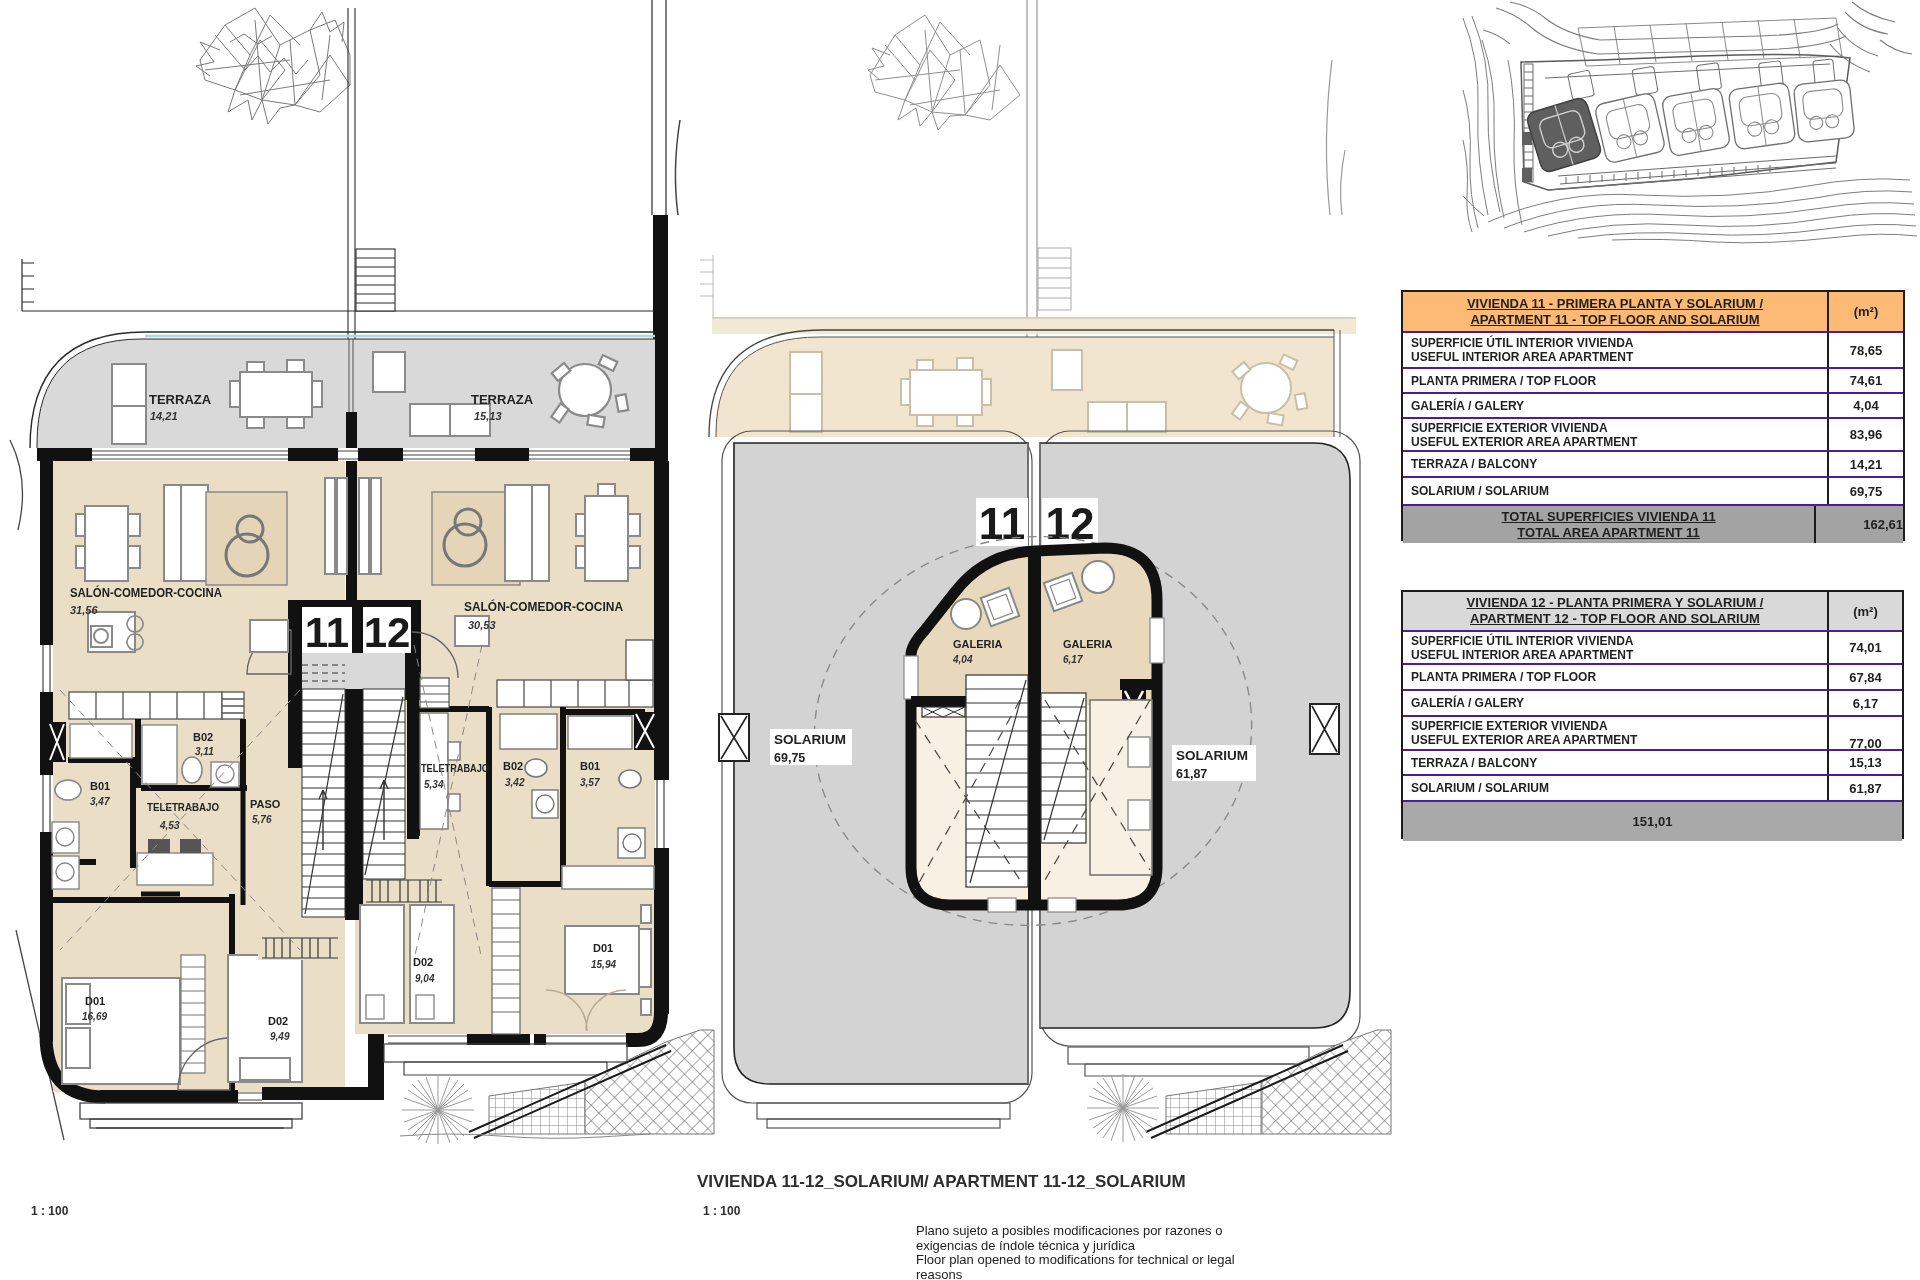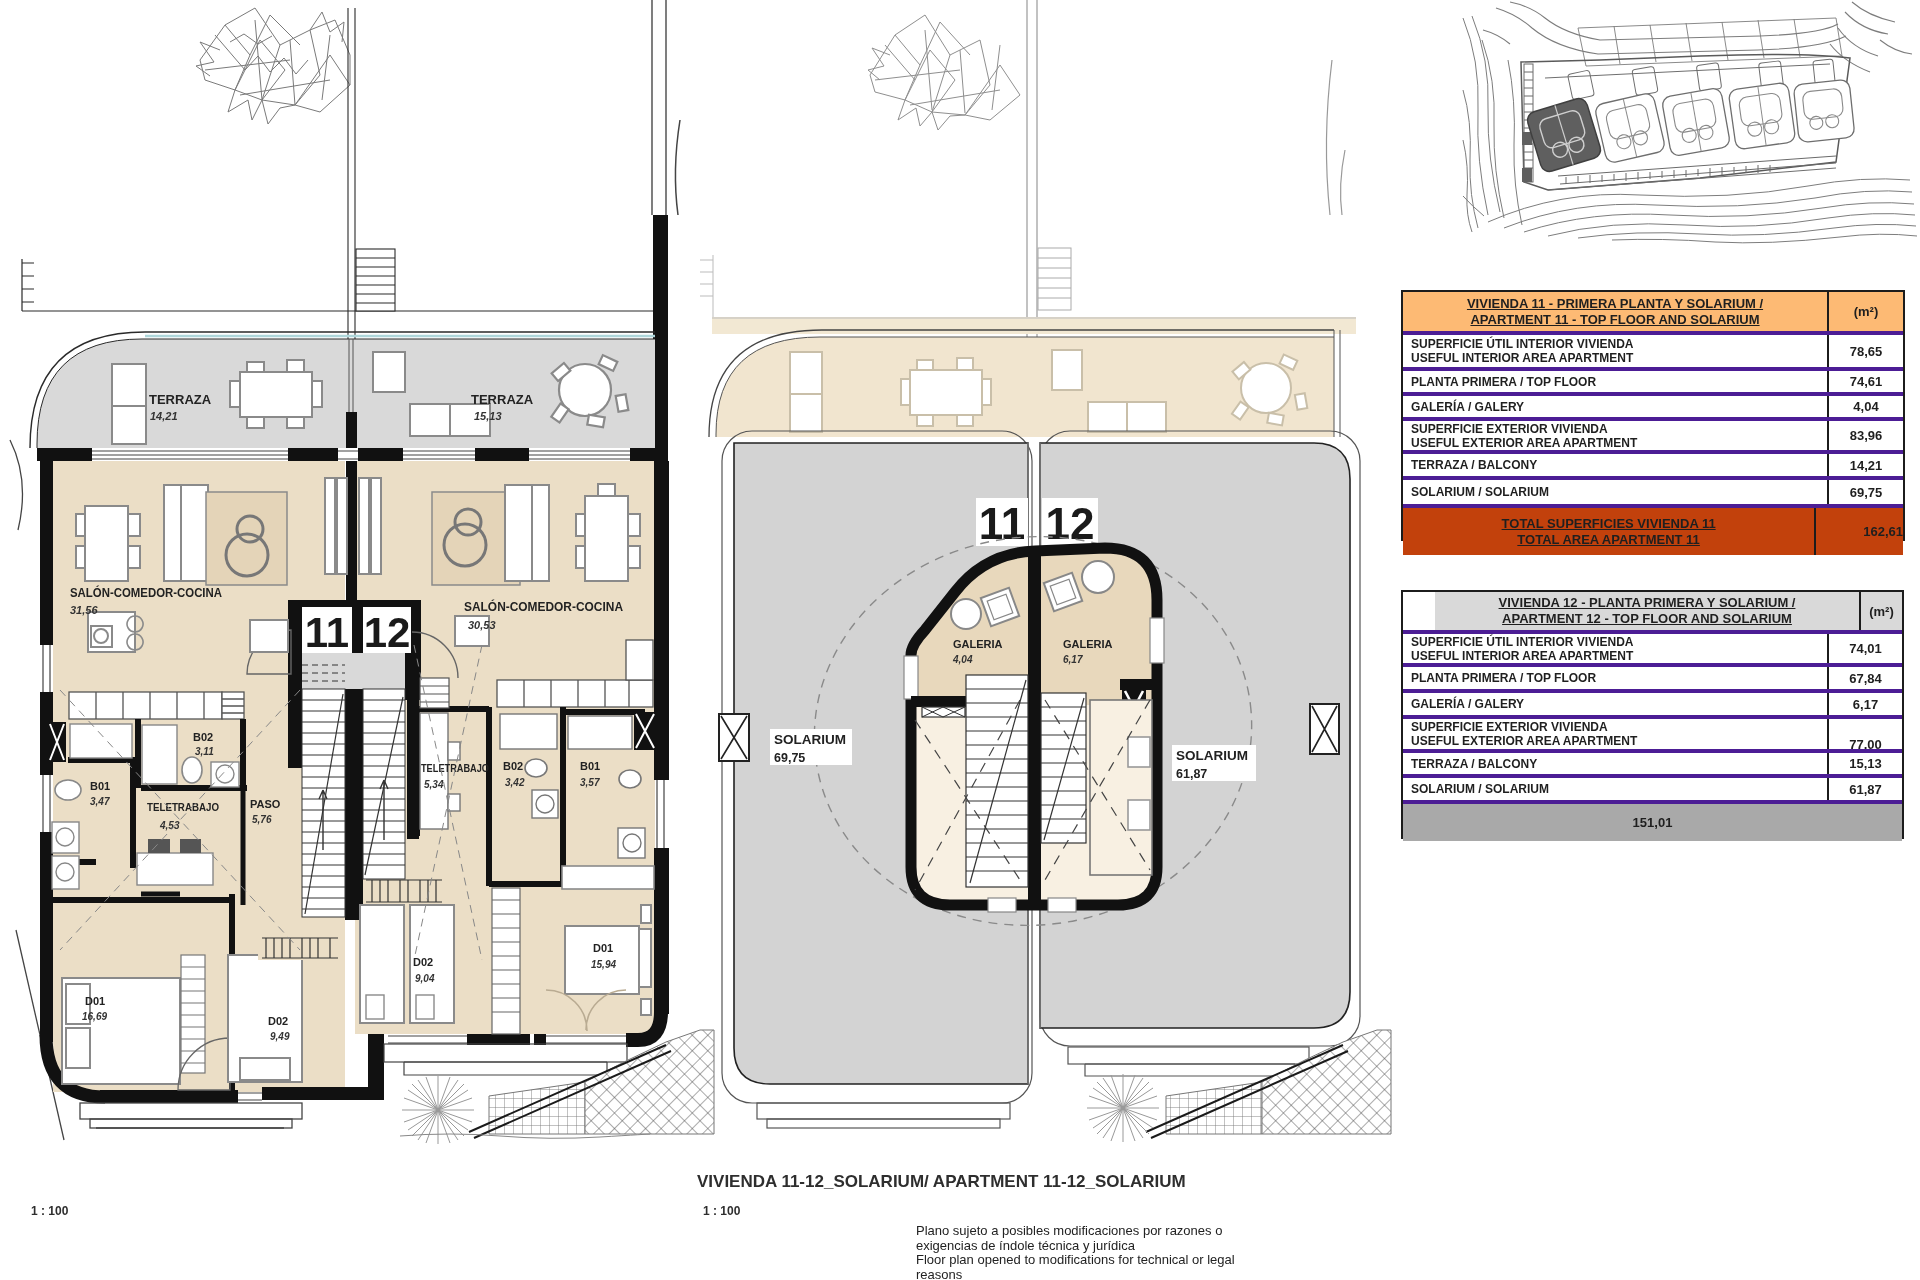--- a/index.html
+++ b/index.html
@@ -1,21 +1,21 @@
 <!DOCTYPE html>
 <html><head>
 <meta charset="utf-8">
 <style>
   html,body{margin:0;padding:0;background:#fff;}
   #page{position:relative;width:1920px;height:1280px;background:#fff;overflow:hidden;
         font-family:"Liberation Sans", sans-serif;}
   svg{position:absolute;left:0;top:0;}
   .cap{position:absolute;color:#2e2e2e;font-weight:bold;letter-spacing:0px;}
   .tbl{position:absolute;border:2px solid #1c1c1c;display:flex;flex-direction:column;box-sizing:border-box;}
-  .trow{display:flex;border-top:4px solid #4c1d95;flex:0 0 auto;box-sizing:border-box;}
+  .trow{display:flex;border-top:2px solid #4c1d95;flex:0 0 auto;box-sizing:border-box;}
   .trow:first-child{border-top:none;}
   .tc1{border-right:2px solid #1c1c1c;display:flex;flex-direction:column;justify-content:center;box-sizing:border-box;}
   .tc2{display:flex;align-items:center;justify-content:center;box-sizing:border-box;flex:1;}
   .tt{font-weight:bold;color:#1f1f1f;}
 </style>
 </head>
 <body>
 <div id="page">
 <svg width="1920" height="1280" viewBox="0 0 1920 1280">
 
@@ -870,30 +870,30 @@
           <div class="tt" style="font-size:12px;">TERRAZA / BALCONY</div>
         </div>
     <div class="tc2 tt" style="font-size:13px;">14,21</div>
   </div>
   <div class="trow" style="height:28px;">
     <div class="tc1" style="width:426px;padding-left:8px;">
           <div class="tt" style="font-size:12px;">SOLARIUM / SOLARIUM</div>
         </div>
     <div class="tc2 tt" style="font-size:13px;">69,75</div>
   </div>
-  <div class="trow" style="height:51px;background:#c2410c;gap:47px;">
+  <div class="trow" style="height:39px;background:#a3a3a3;gap:47px;">
     <div class="tc1" style="width:426px;align-items:center;text-align:center;">
       <div class="tt" style="font-size:13px;text-decoration:underline;line-height:16px;">TOTAL SUPERFICIES VIVIENDA 11<br>TOTAL AREA APARTMENT 11</div>
     </div>
     <div class="tc2 tt" style="font-size:13px;">162,61</div>
   </div>
 </div>
 
 <div class="tbl" id="t12" style="left:1401px;top:590px;width:503px;height:249px;">
-  <div class="trow" style="height:38px;background:#d9d9d9;margin-left:32px;">
+  <div class="trow" style="height:38px;background:#d9d9d9;">
     <div class="tc1" style="width:426px;align-items:center;text-align:center;">
       <div class="tt" style="font-size:13px;text-decoration:underline;line-height:16px;">VIVIENDA 12 - PLANTA PRIMERA Y SOLARIUM /<br>APARTMENT 12 - TOP FLOOR AND SOLARIUM</div>
     </div>
     <div class="tc2 tt" style="font-size:13px;">(m²)</div>
   </div>
   <div class="trow" style="height:33px;">
     <div class="tc1" style="width:426px;padding-left:8px;">
           <div class="tt" style="font-size:12px;line-height:14px;">SUPERFICIE ÚTIL INTERIOR VIVIENDA<br>USEFUL INTERIOR AREA APARTMENT</div>
         </div>
     <div class="tc2 tt" style="font-size:13px;">74,01</div>

